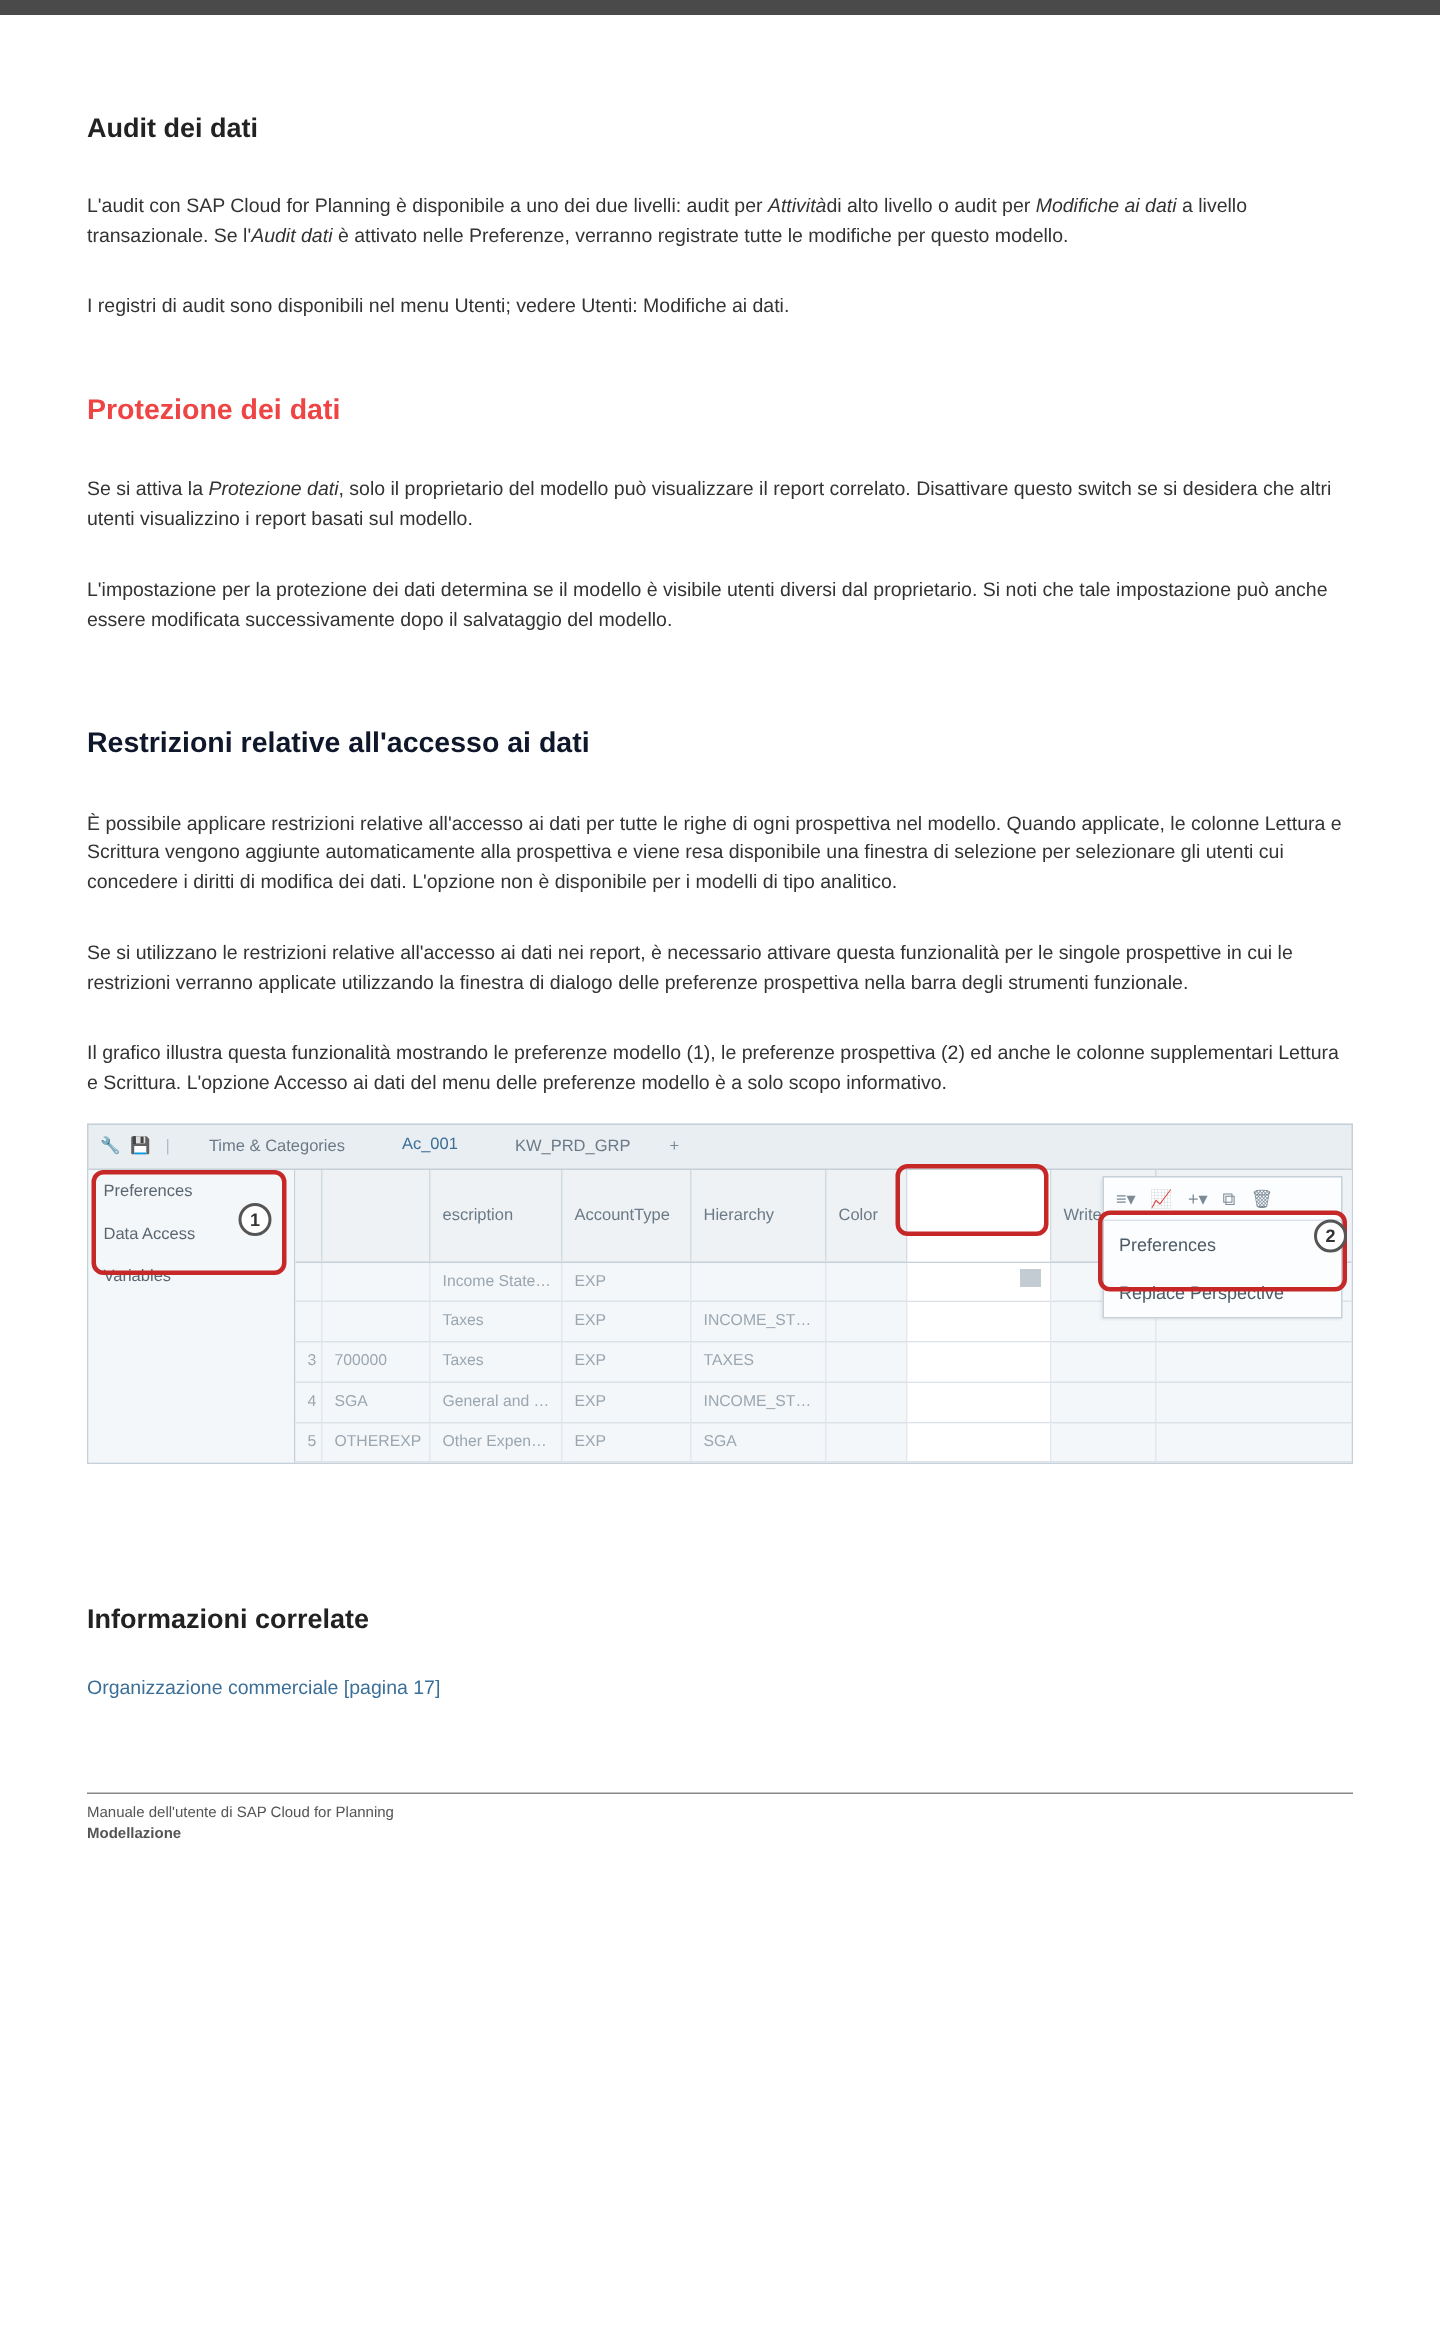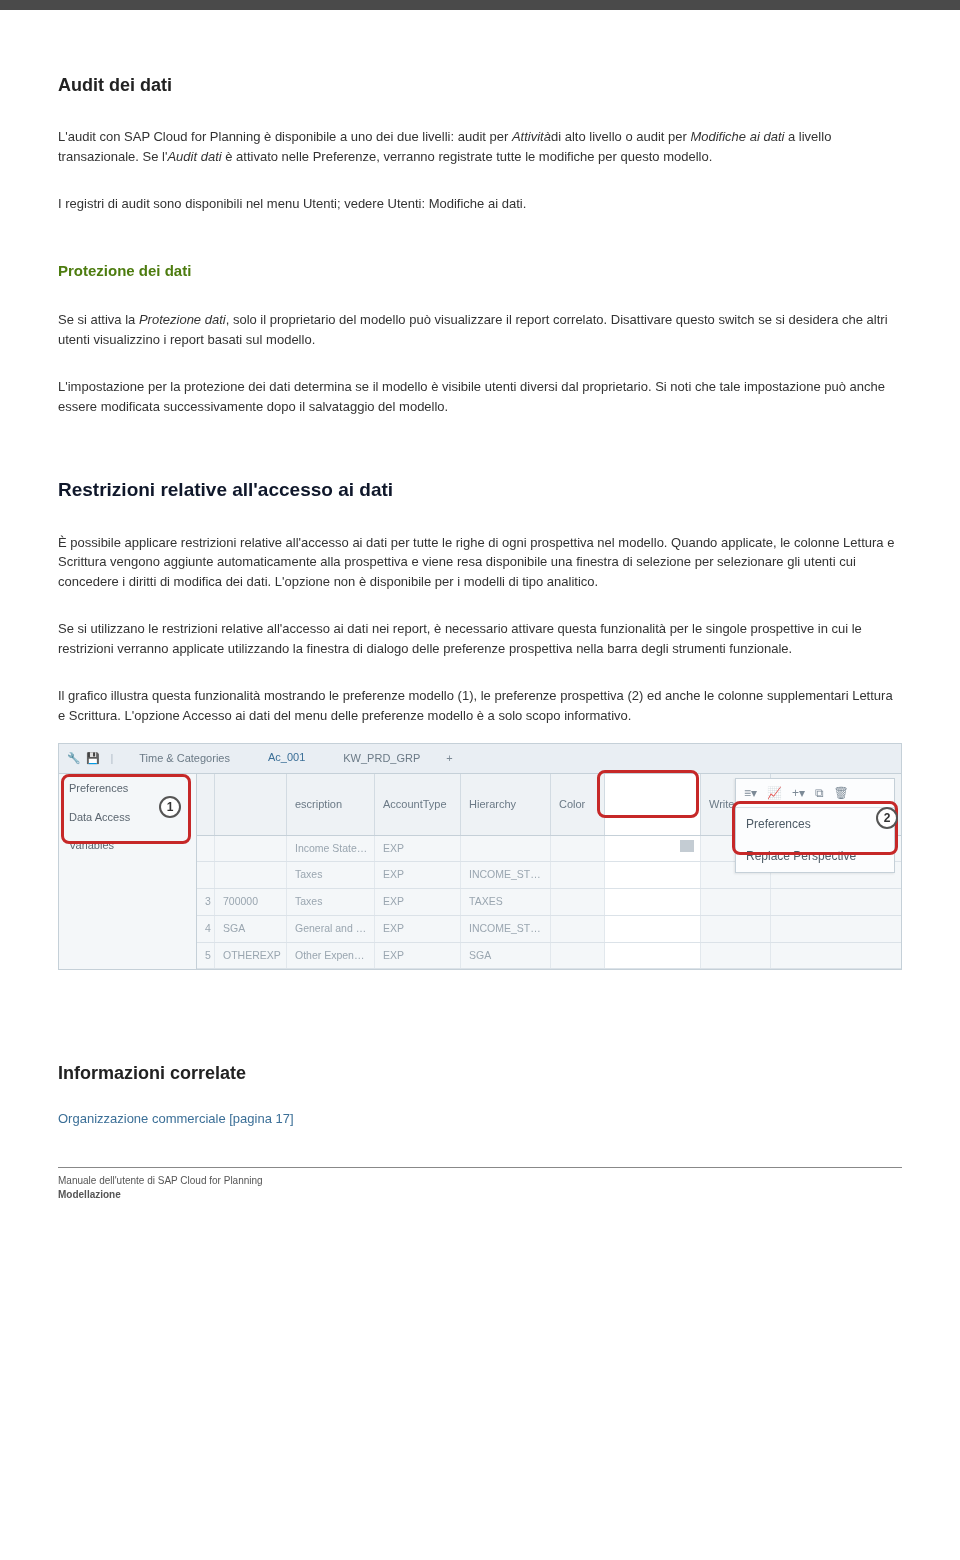--- a/index.html
+++ b/index.html
@@ -15,23 +15,23 @@
   .topbar { height: 10px; background: #4a4a4a; width: 100%; }
   .page { padding: 50px 58px 10px 58px; }
   h2.section-black {
     font-size: 18px;
     font-weight: bold;
     color: #222;
     margin-top: 12px;
     margin-bottom: 18px;
   }
   h2.section-blue {
-    font-size: 15px;
+    font-size: 19px;
     font-weight: bold;
-    color: #4d7c0f;
+    color: #ef4444;
     margin-bottom: 18px;
   }
   h2.section-blue-big {
     font-size: 19px;
     font-weight: bold;
     color: #0f172a;
     margin-bottom: 20px;
   }
   p { margin-bottom: 14px; color: #333; margin-top: 28px; }
   .italic { font-style: italic; }
@@ -194,21 +194,21 @@
     border-radius: 8px;
   }
   .circ2 { top: 28px; right: -4px; left: auto; }
 
   
   .footer {
     display: flex;
     justify-content: space-between;
     align-items: flex-end;
     border-top: 1px solid #888;
-    margin-top: 38px;
+    margin-top: 60px;
     padding-top: 6px;
     font-size: 10px;
     color: #555;
   }
   .footer .left { line-height: 1.4; }
   .footer .right { text-align: right; line-height: 1.4; }
   .footer .cust { letter-spacing: 2px; font-size: 9.5px; }
   .footer .pn { font-weight: bold; margin-left: 18px; }
 </style>
 </head>

